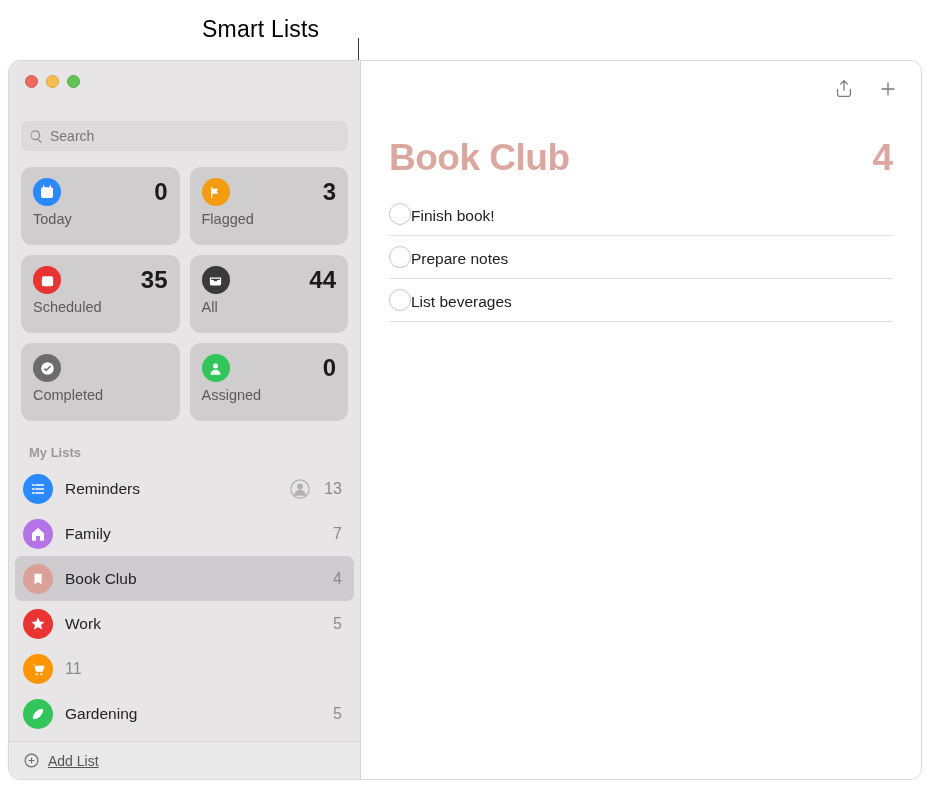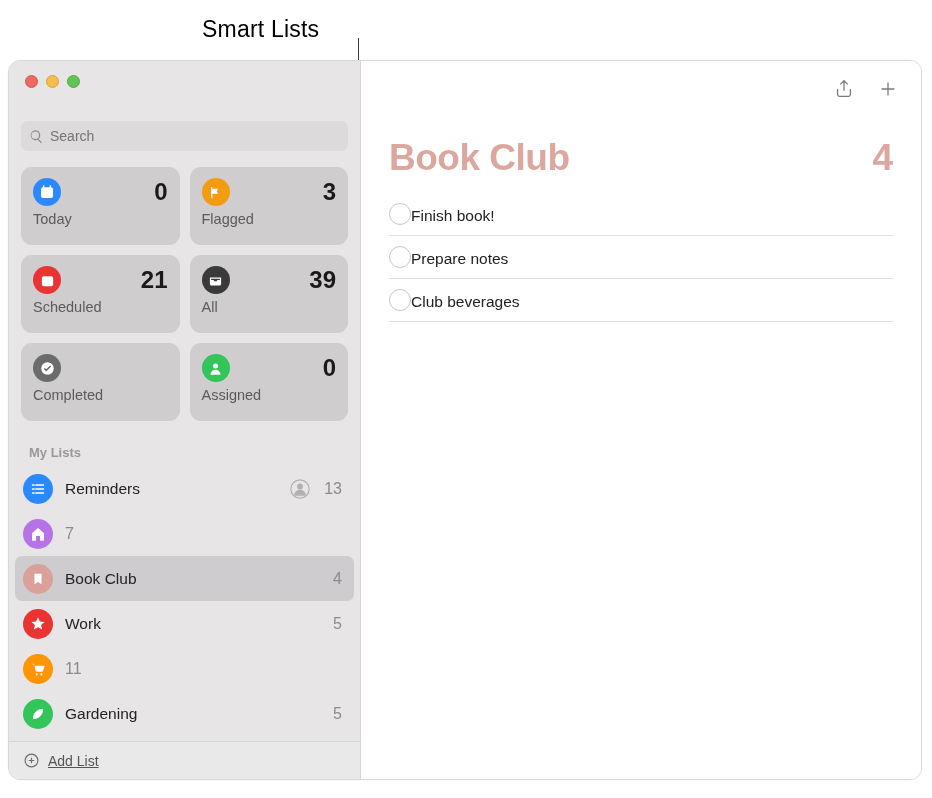--- a/index.html
+++ b/index.html
@@ -254,33 +254,33 @@
         <div class="label">Flagged</div>
       </div>
 
       <div class="smart">
         <div class="row1">
           <div class="icon ic-scheduled">
             <svg class="wicon" width="15" height="15" viewBox="0 0 24 24">
                 <rect x="3" y="5" width="18" height="16" rx="3"></rect>
               </svg>
           </div>
-          <div class="count">21</div>
+          <div class="count">35</div>
         </div>
         <div class="label">Scheduled</div>
       </div>
 
       <div class="smart">
         <div class="row1">
           <div class="icon ic-all">
             <svg class="wicon" width="15" height="15" viewBox="0 0 24 24">
                 <path d="M3 7h18v10a3 3 0 01-3 3H6a3 3 0 01-3-3V7zm2 2v2h4l1 2h4l1-2h4V9H5z"></path>
               </svg>
           </div>
-          <div class="count">39</div>
+          <div class="count">44</div>
         </div>
         <div class="label">All</div>
       </div>
 
       <div class="smart">
         <div class="row1">
           <div class="icon ic-completed">
             <svg class="wicon" width="15" height="15" viewBox="0 0 24 24">
                 <circle cx="12" cy="12" r="10"></circle>
                 <path d="M7 12l3 3 7-7" stroke="#6d6c6d" stroke-width="2.4" fill="none"></path>
@@ -321,20 +321,21 @@
             <circle cx="12" cy="12" r="11" fill="none" stroke="#b2b1b2" stroke-width="1.4"></circle>
           </svg>
           <div class="cnt">13</div>
         </div>
         <div class="list-row">
           <div class="badge b-purple">
             <svg class="wicon" width="16" height="16" viewBox="0 0 24 24">
               <path d="M3 11l9-8 9 8v10a1 1 0 01-1 1h-5v-7h-6v7H4a1 1 0 01-1-1V11z"></path>
             </svg>
           </div>
+          <div class="name">Family</div>
           <div class="cnt">7</div>
         </div>
         <div class="list-row selected">
           <div class="badge b-pink">
             <svg class="wicon" width="14" height="16" viewBox="0 0 24 24">
               <path d="M6 3h12v18l-6-4-6 4V3z"></path>
             </svg>
           </div>
           <div class="name">Book Club</div>
           <div class="cnt">4</div>
@@ -395,18 +396,18 @@
         <div class="item">
           <div class="radio"></div>
           <div class="txt">Finish book!</div>
         </div>
         <div class="item">
           <div class="radio"></div>
           <div class="txt">Prepare notes</div>
         </div>
         <div class="item">
           <div class="radio"></div>
-          <div class="txt">Club beverages</div>
+          <div class="txt">List beverages</div>
         </div>
       </div>
   </div>
 
 </div>
 
 </body></html>

